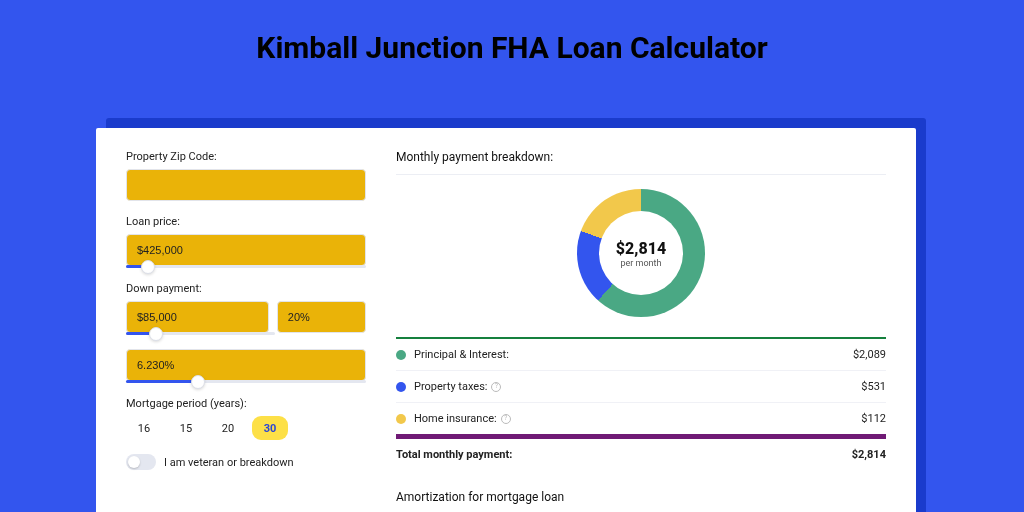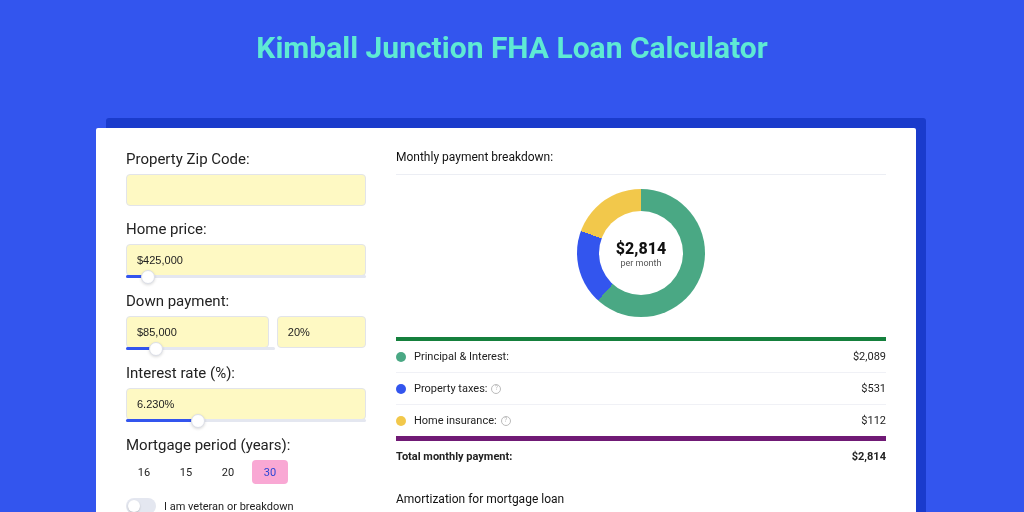--- a/index.html
+++ b/index.html
@@ -6,21 +6,21 @@
   body {
     width: 1024px;
     height: 512px;
     background: #3355ee;
     font-family: -apple-system, BlinkMacSystemFont, "Segoe UI", Roboto, Arial, sans-serif;
     overflow: hidden;
     position: relative;
   }
   .page-title {
     text-align: center;
-    color: #5eead4;
+    color: #000000;
     font-size: 30px;
     font-weight: 700;
     padding: 30px 0 24px;
   }
   .shadow-bar {
     position: absolute;
     top: 118px;
     left: 106px;
     width: 820px;
     height: 400px;
@@ -35,33 +35,33 @@
     background: #fff;
     border-radius: 2px;
     padding: 22px 30px 30px;
     display: flex;
     gap: 30px;
   }
   .left-col { width: 240px; flex-shrink: 0; }
   .right-col { flex: 1; }
 
   .field-label {
-    font-size: 15px;
+    font-size: 11px;
     color: #222;
     margin-bottom: 6px;
   }
   .text-input {
     width: 100%;
     height: 32px;
     border: 1px solid #e2e4ea;
     border-radius: 4px;
     padding: 12px 10px;
     font-size: 11px;
     color: #222;
-    background: #fef9c3;
+    background: #eab308;
   }
   .field { margin-bottom: 14px; position: relative; }
   .slider-track {
     position: relative;
     height: 3px;
     background: #e4e7f0;
     margin-top: -1px;
     border-radius: 2px;
   }
   .slider-fill {
@@ -86,21 +86,21 @@
 
   .seg-group { display: flex; gap: 6px; }
   .seg {
     width: 36px; height: 24px;
     display: flex; align-items: center; justify-content: center;
     font-size: 11px;
     border-radius: 4px;
     color: #222;
     cursor: pointer;
   }
-  .seg.active { background: #f9a8d4; color: #2a46d6; font-weight: 400; }
+  .seg.active { background: #fde047; color: #2a46d6; font-weight: 700; border-radius: 9px; }
 
   .toggle-row { display: flex; align-items: center; gap: 8px; margin-top: 14px; }
   .toggle {
     width: 30px; height: 16px;
     background: #e4e7f0;
     border-radius: 10px;
     position: relative;
   }
   .toggle::after {
     content: "";
@@ -148,21 +148,21 @@
   .donut-sub { font-size: 9px; color: #555; }
 
   .line-item {
     display: flex;
     align-items: center;
     padding: 9px 0;
     border-top: 1px solid #f0f1f6;
     font-size: 11px;
     color: #222;
   }
-  .line-item:first-of-type { border-top: 4px solid #15803d; }
+  .line-item:first-of-type { border-top: 2px solid #15803d; }
   .swatch {
     width: 10px; height: 10px;
     border-radius: 50%;
     margin-right: 8px;
     flex-shrink: 0;
   }
   .li-label { flex: 1; display: flex; align-items: center; gap: 4px; }
   .info-icon {
     width: 10px; height: 10px;
     border: 1px solid #bbb;
@@ -190,42 +190,41 @@
 <div class="card">
 
   <div class="left-col">
 
     <div class="field">
       <div class="field-label">Property Zip Code:</div>
       <input class="text-input" value="" style="">
     </div>
 
     <div class="field">
-      <div class="field-label">Home price:</div>
+      <div class="field-label">Loan price:</div>
       <input class="text-input" value="$425,000" style="">
       <div class="slider-track">
         <div class="slider-fill" id="hp-fill" style="width: 9%;"></div>
         <div class="slider-thumb" id="hp-thumb" style="left: 9%;"></div>
       </div>
     </div>
 
     <div class="field">
       <div class="field-label">Down payment:</div>
       <div class="dp-row">
         <input class="text-input" value="$85,000" style="">
         <input class="text-input" value="20%" style="">
       </div>
       <div class="slider-track" style="width:62%;">
         <div class="slider-fill" id="dp-fill" style="width: 20%;"></div>
         <div class="slider-thumb" id="dp-thumb" style="left: 20%;"></div>
       </div>
     </div>
 
     <div class="field">
-      <div class="field-label">Interest rate (%):</div>
       <input class="text-input" value="6.230%" style="">
       <div class="slider-track">
         <div class="slider-fill" id="ir-fill" style="width: 30%;"></div>
         <div class="slider-thumb" id="ir-thumb" style="left: 30%;"></div>
       </div>
     </div>
 
     <div class="field">
       <div class="field-label">Mortgage period (years):</div>
       <div class="seg-group" id="seg-group">

